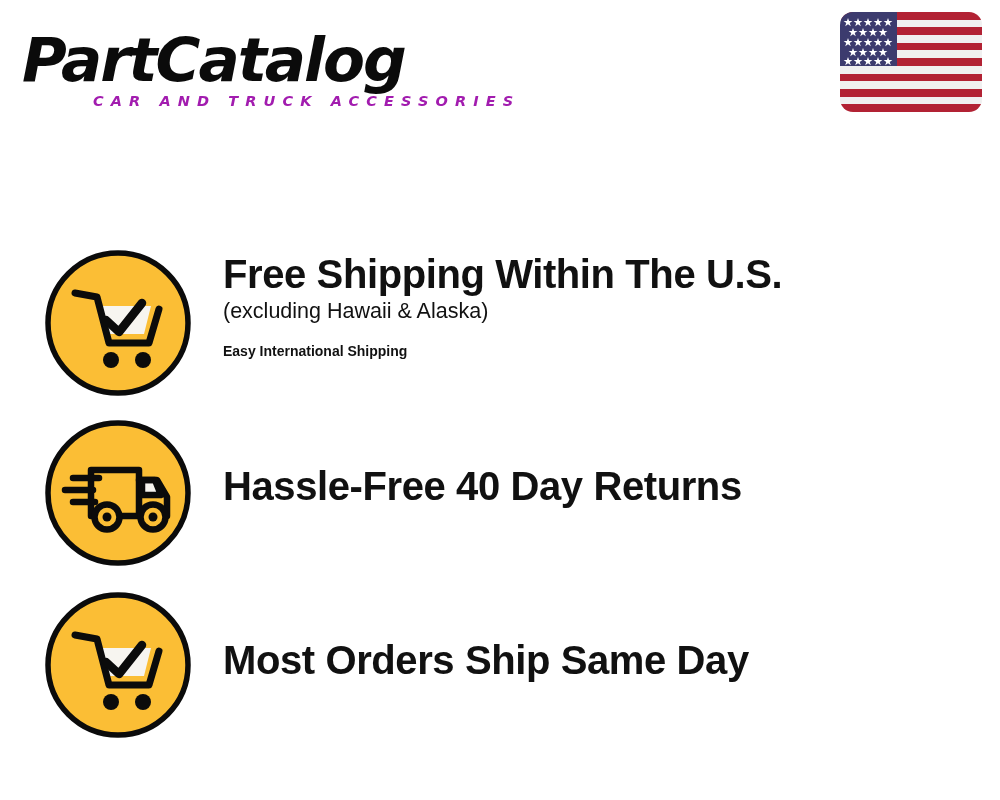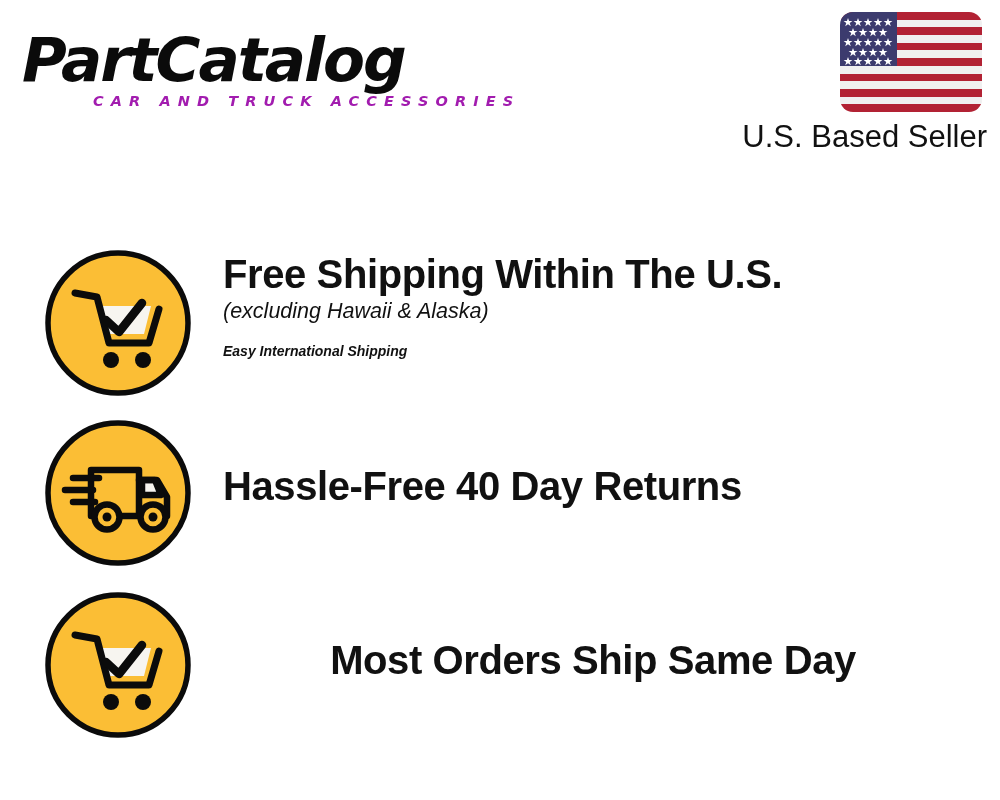--- a/index.html
+++ b/index.html
@@ -133,28 +133,27 @@
     line-height: 44px;
     color: #111111;
     white-space: nowrap;
   }
   .feature-sub {
     font-size: 21.5px;
     font-weight: normal;
     line-height: 30px;
     color: #111111;
     white-space: nowrap;
-    font-style: italic;
   }
   .feature-sub.bold { font-weight: bold; font-size: 14px; }
 
   #feature-row-0 .feature-text { top: 4px; }
   #feature-row-0 .sub-gap { height: 10px; }
   #feature-row-1 .feature-text { top: 46px; }
-  #feature-row-2 .feature-text { top: 48px; text-align: center; }
+  #feature-row-2 .feature-text { top: 48px; }
 </style>
 </head>
 <body>
 
 <div id="brand-header">
 
   <div id="brand-logo">
     <div id="brand-logo-wordmark">PartCatalog</div>
     <div id="brand-logo-tagline">CAR AND TRUCK ACCESSORIES</div>
   </div>
@@ -204,21 +203,20 @@
           <polygon points="8,45 9.1,48.1 12.4,48.1 9.7,50.1 10.8,53.2 8,51.3 5.2,53.2 6.3,50.1 3.6,48.1 6.9,48.1"></polygon>
           <polygon points="18,45 19.1,48.1 22.4,48.1 19.7,50.1 20.8,53.2 18,51.3 15.2,53.2 16.3,50.1 13.6,48.1 16.9,48.1"></polygon>
           <polygon points="28,45 29.1,48.1 32.4,48.1 29.7,50.1 30.8,53.2 28,51.3 25.2,53.2 26.3,50.1 23.6,48.1 26.9,48.1"></polygon>
           <polygon points="38,45 39.1,48.1 42.4,48.1 39.7,50.1 40.8,53.2 38,51.3 35.2,53.2 36.3,50.1 33.6,48.1 36.9,48.1"></polygon>
           <polygon points="48,45 49.1,48.1 52.4,48.1 49.7,50.1 50.8,53.2 48,51.3 45.2,53.2 46.3,50.1 43.6,48.1 46.9,48.1"></polygon>
         </g>
       </svg>
     </div>
   </div>
 
-  <div id="us-based-seller-label">U.S. Based Seller</div>
 </div>
 
 <div id="features">
 
   <div class="feature-row" id="feature-row-0">
     <div class="feature-icon">
       <svg width="150" height="150" viewBox="0 0 150 150" xmlns="http://www.w3.org/2000/svg">
         <circle cx="75" cy="75" r="70" fill="#FBBE35" stroke="#0B0B0B" stroke-width="5.5"></circle>
         <polygon points="58,58 108,58 101,86 65,86" fill="#F7F5F0"></polygon>
         <g fill="none" stroke="#0B0B0B" stroke-width="7" stroke-linecap="round" stroke-linejoin="round">

